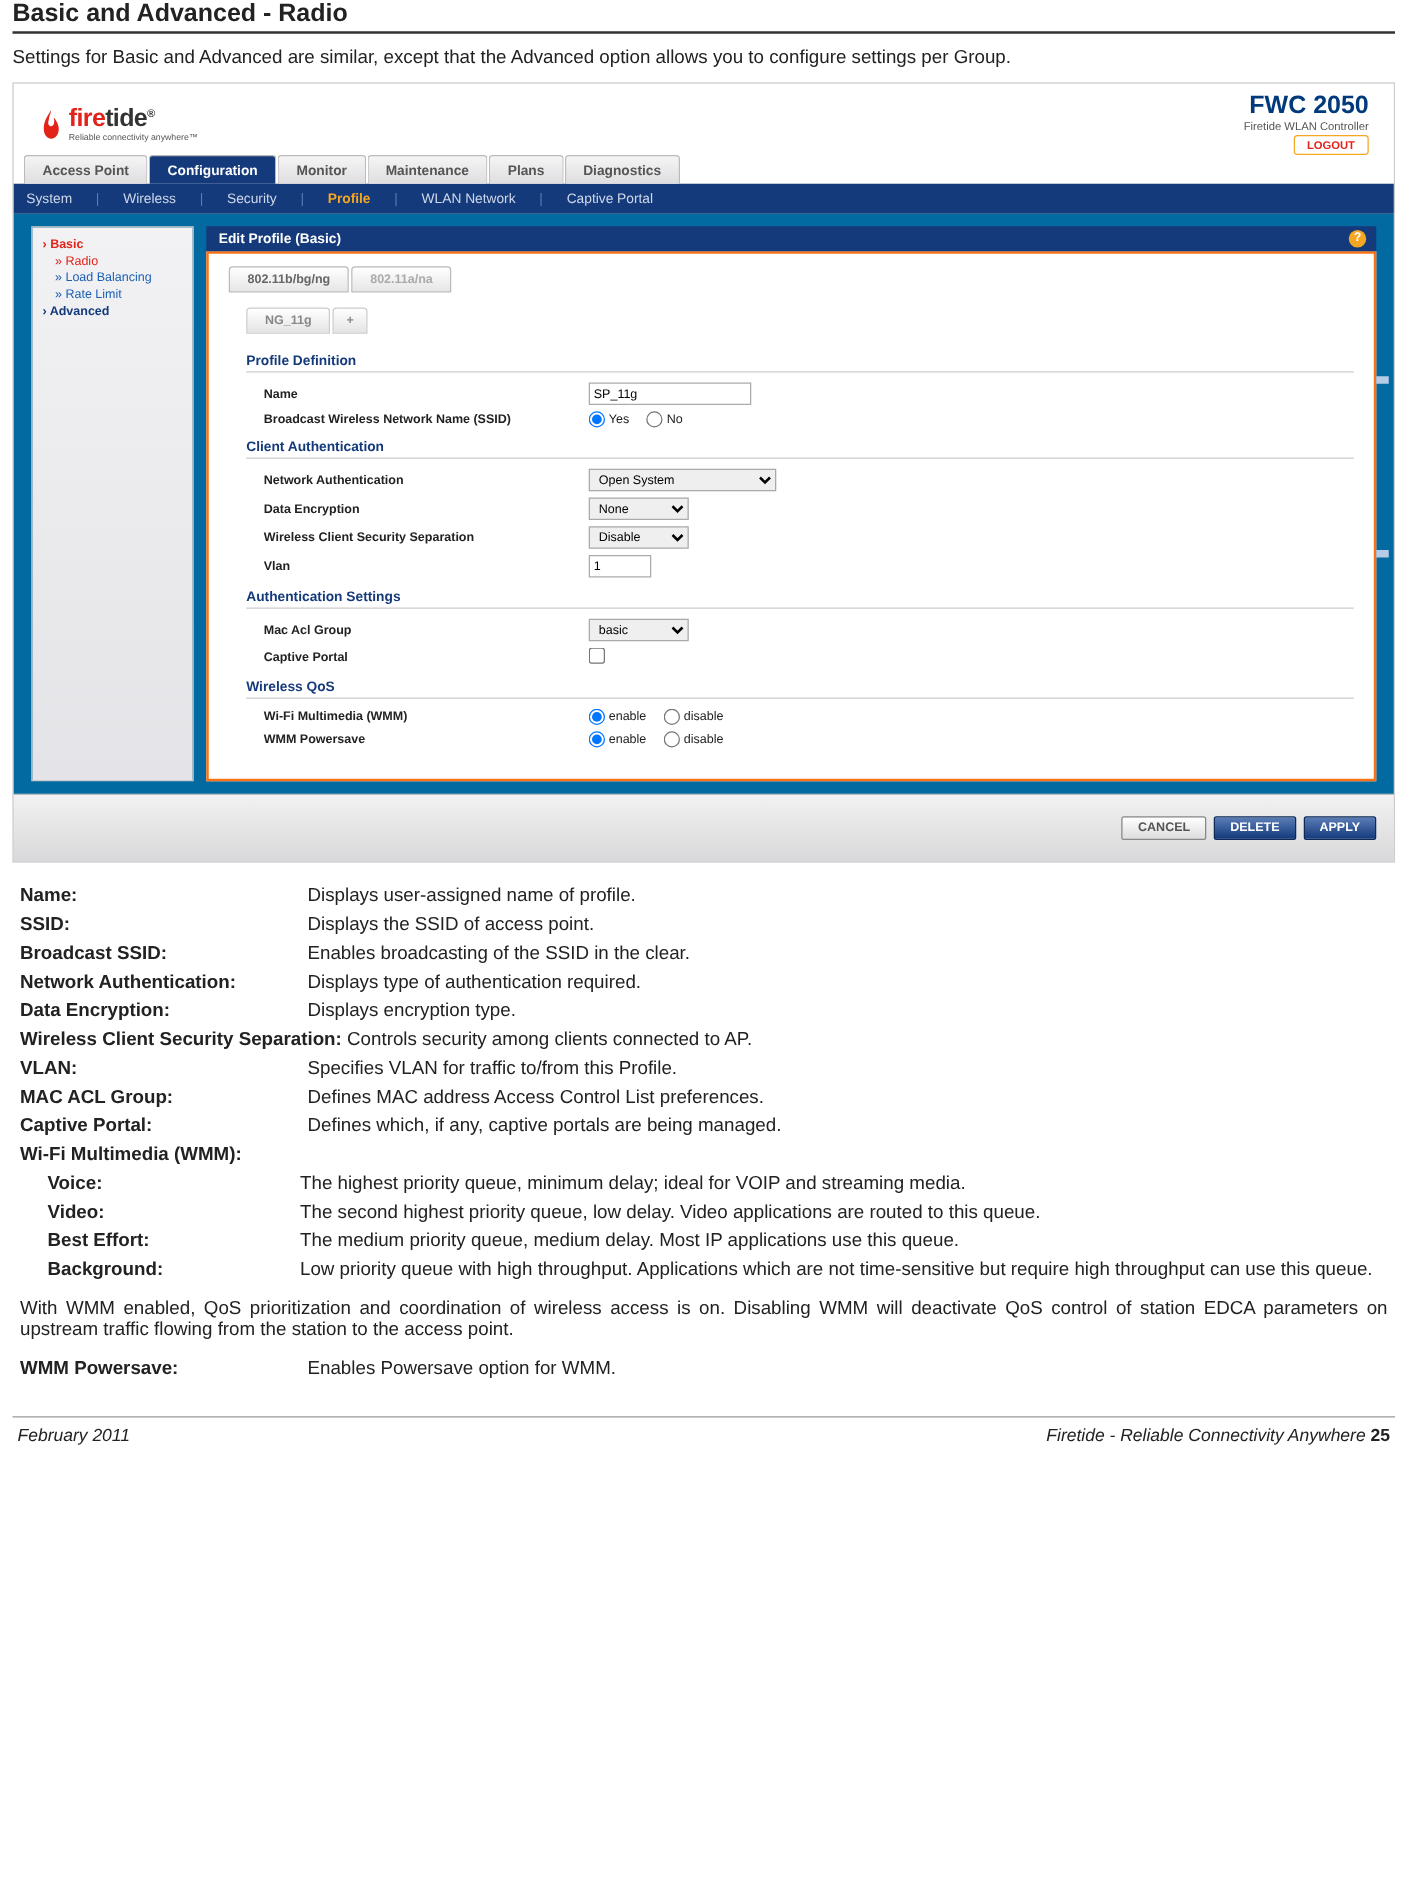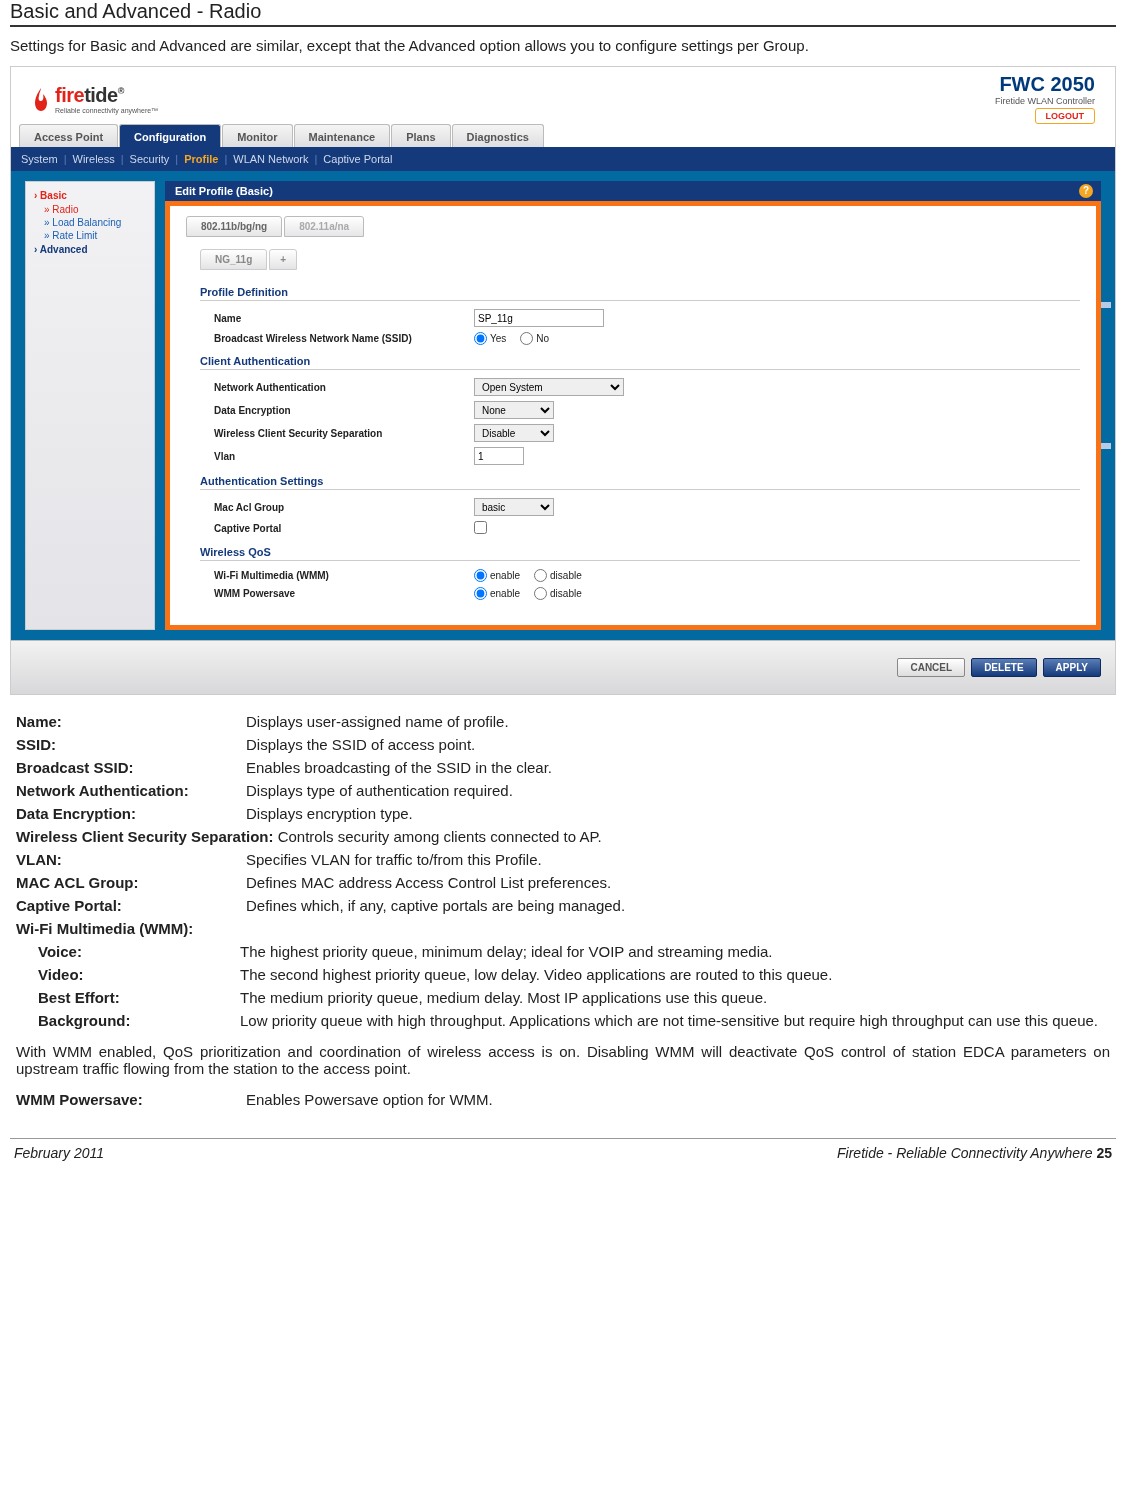--- a/index.html
+++ b/index.html
@@ -1,50 +1,50 @@
 <!DOCTYPE html>
 <html><head>
 <meta charset="utf-8">
 <style>
 * { box-sizing: border-box; margin: 0; padding: 0; }
 body { font-family: Verdana, Arial, sans-serif; font-size: 14px; color: #222; width: 1126px; background: #fff; }
 .page { padding: 0 10px 10px 10px; }
-.page-title { font-size: 20px; font-weight: normal; border-bottom: 2px solid #333; padding-bottom: 2px; margin-bottom: 10px; }
+.page-title { font-size: 20px; font-weight: bold; border-bottom: 2px solid #333; padding-bottom: 2px; margin-bottom: 10px; }
 .intro { font-size: 15px; margin-bottom: 12px; }
 .screenshot { background: #e8e8ea; padding: 0; margin: 0 auto 18px auto; position: relative; border: 1px solid #ccc; }
 .ss-head { display: flex; justify-content: space-between; align-items: center; padding: 6px 20px 0 20px; background: #fff; }
 .logo { display: flex; align-items: center; gap: 4px; }
 .flame { width: 20px; height: 26px; position: relative; }
 .flame svg { width: 100%; height: 100%; }
 .logo-text { font-family: Arial; }
 .logo-main { font-size: 20px; font-weight: bold; color: #333; letter-spacing: -0.5px; }
 .logo-main .fire { color: #e2231a; }
 .logo-sub { font-size: 7px; color: #555; }
 .prod { text-align: right; }
 .prod-name { font-size: 20px; font-weight: bold; color: #003a7a; }
 .prod-sub { font-size: 9px; color: #555; }
 .logout { display: inline-block; border: 1px solid #f5a623; border-radius: 3px; color: #e2231a; font-size: 9px; padding: 2px 10px; margin-top: 2px; font-weight: bold; }
 .top-tabs { background: #fff; padding: 0 8px; display: flex; gap: 1px; }
 .top-tab { background: linear-gradient(#f5f5f6,#dedee0); font-size: 11px; font-weight: bold; color: #555; padding: 6px 14px 4px 14px; border: 1px solid #bbb; border-bottom: none; border-radius: 3px 3px 0 0; }
 .top-tab.active { background: #143a7b; color: #fff; }
-.sub-bar { background: #143a7b; color: #fff; font-size: 11px; padding: 6px 10px; display: flex; gap: 6px; align-items: center; }
+.sub-bar { background: #143a7b; color: #fff; font-size: 11px; padding: 6px 10px; display: flex; gap: 19px; align-items: center; }
 .sub-item { color: #cfd8ea; }
 .sub-item.sel { color: #f5a623; font-weight: bold; }
 .divider { color: #5b7db7; }
 .ss-body { display: flex; background: #0369a1; padding: 10px 14px; gap: 10px; position: relative; }
 .sidebar { width: 130px; background: linear-gradient(#f2f2f4,#e4e4e8); border: 1px solid #ccc; font-size: 10px; padding: 6px 0; }
 .sb-head { color: #e2231a; font-weight: bold; padding: 2px 8px; }
 .sb-head.adv { color: #143a7b; }
 .sb-sub { padding: 1px 8px 1px 18px; }
 .sb-sub.sel { color: #e2231a; }
 .sb-sub.blue { color: #1a5fb4; }
 .main-panel { flex: 1; }
 .panel-header { background: #143a7b; color: #fff; font-size: 11px; font-weight: bold; padding: 4px 10px; position: relative; }
 .help-icon { position: absolute; right: 8px; top: 3px; width: 14px; height: 14px; border-radius: 50%; background: #f5a623; color: #fff; font-size: 10px; text-align: center; line-height: 14px; }
-.panel-body { background: #fff; border: 5px solid #f97316; padding: 10px 16px 20px 16px; }
+.panel-body { background: #fff; border: 2px solid #f97316; padding: 10px 16px 20px 16px; }
 .band-tabs { display: flex; gap: 2px; margin-bottom: 12px; }
 .band-tab { background: linear-gradient(#fff,#e6e6e8); font-size: 10px; color: #666; font-weight: bold; padding: 4px 14px; border: 1px solid #bbb; border-radius: 3px 3px 0 0; }
 .band-tab.inactive { color: #aaa; }
 .prof-tabs { display: flex; gap: 2px; margin-bottom: 16px; margin-left: 14px; }
 .prof-tab { background: linear-gradient(#fff,#e4e4e6); font-size: 10px; color: #888; font-weight: bold; padding: 4px 14px; border: 1px solid #ccc; border-radius: 3px 3px 0 0; }
 .add-tab { padding: 4px 10px; }
 .section-title { color: #143a7b; font-size: 11px; font-weight: bold; border-bottom: 1px solid #ccc; padding-bottom: 2px; margin: 10px 0 8px 14px; }
 .form-row { display: flex; align-items: center; font-size: 10px; font-weight: bold; margin: 5px 0 5px 28px; }
 .form-label { width: 260px; }
 .form-ctrl input[type=text], .form-ctrl select { font-size: 10px; border: 1px solid #aaa; padding: 1px 3px; height: 18px; }

